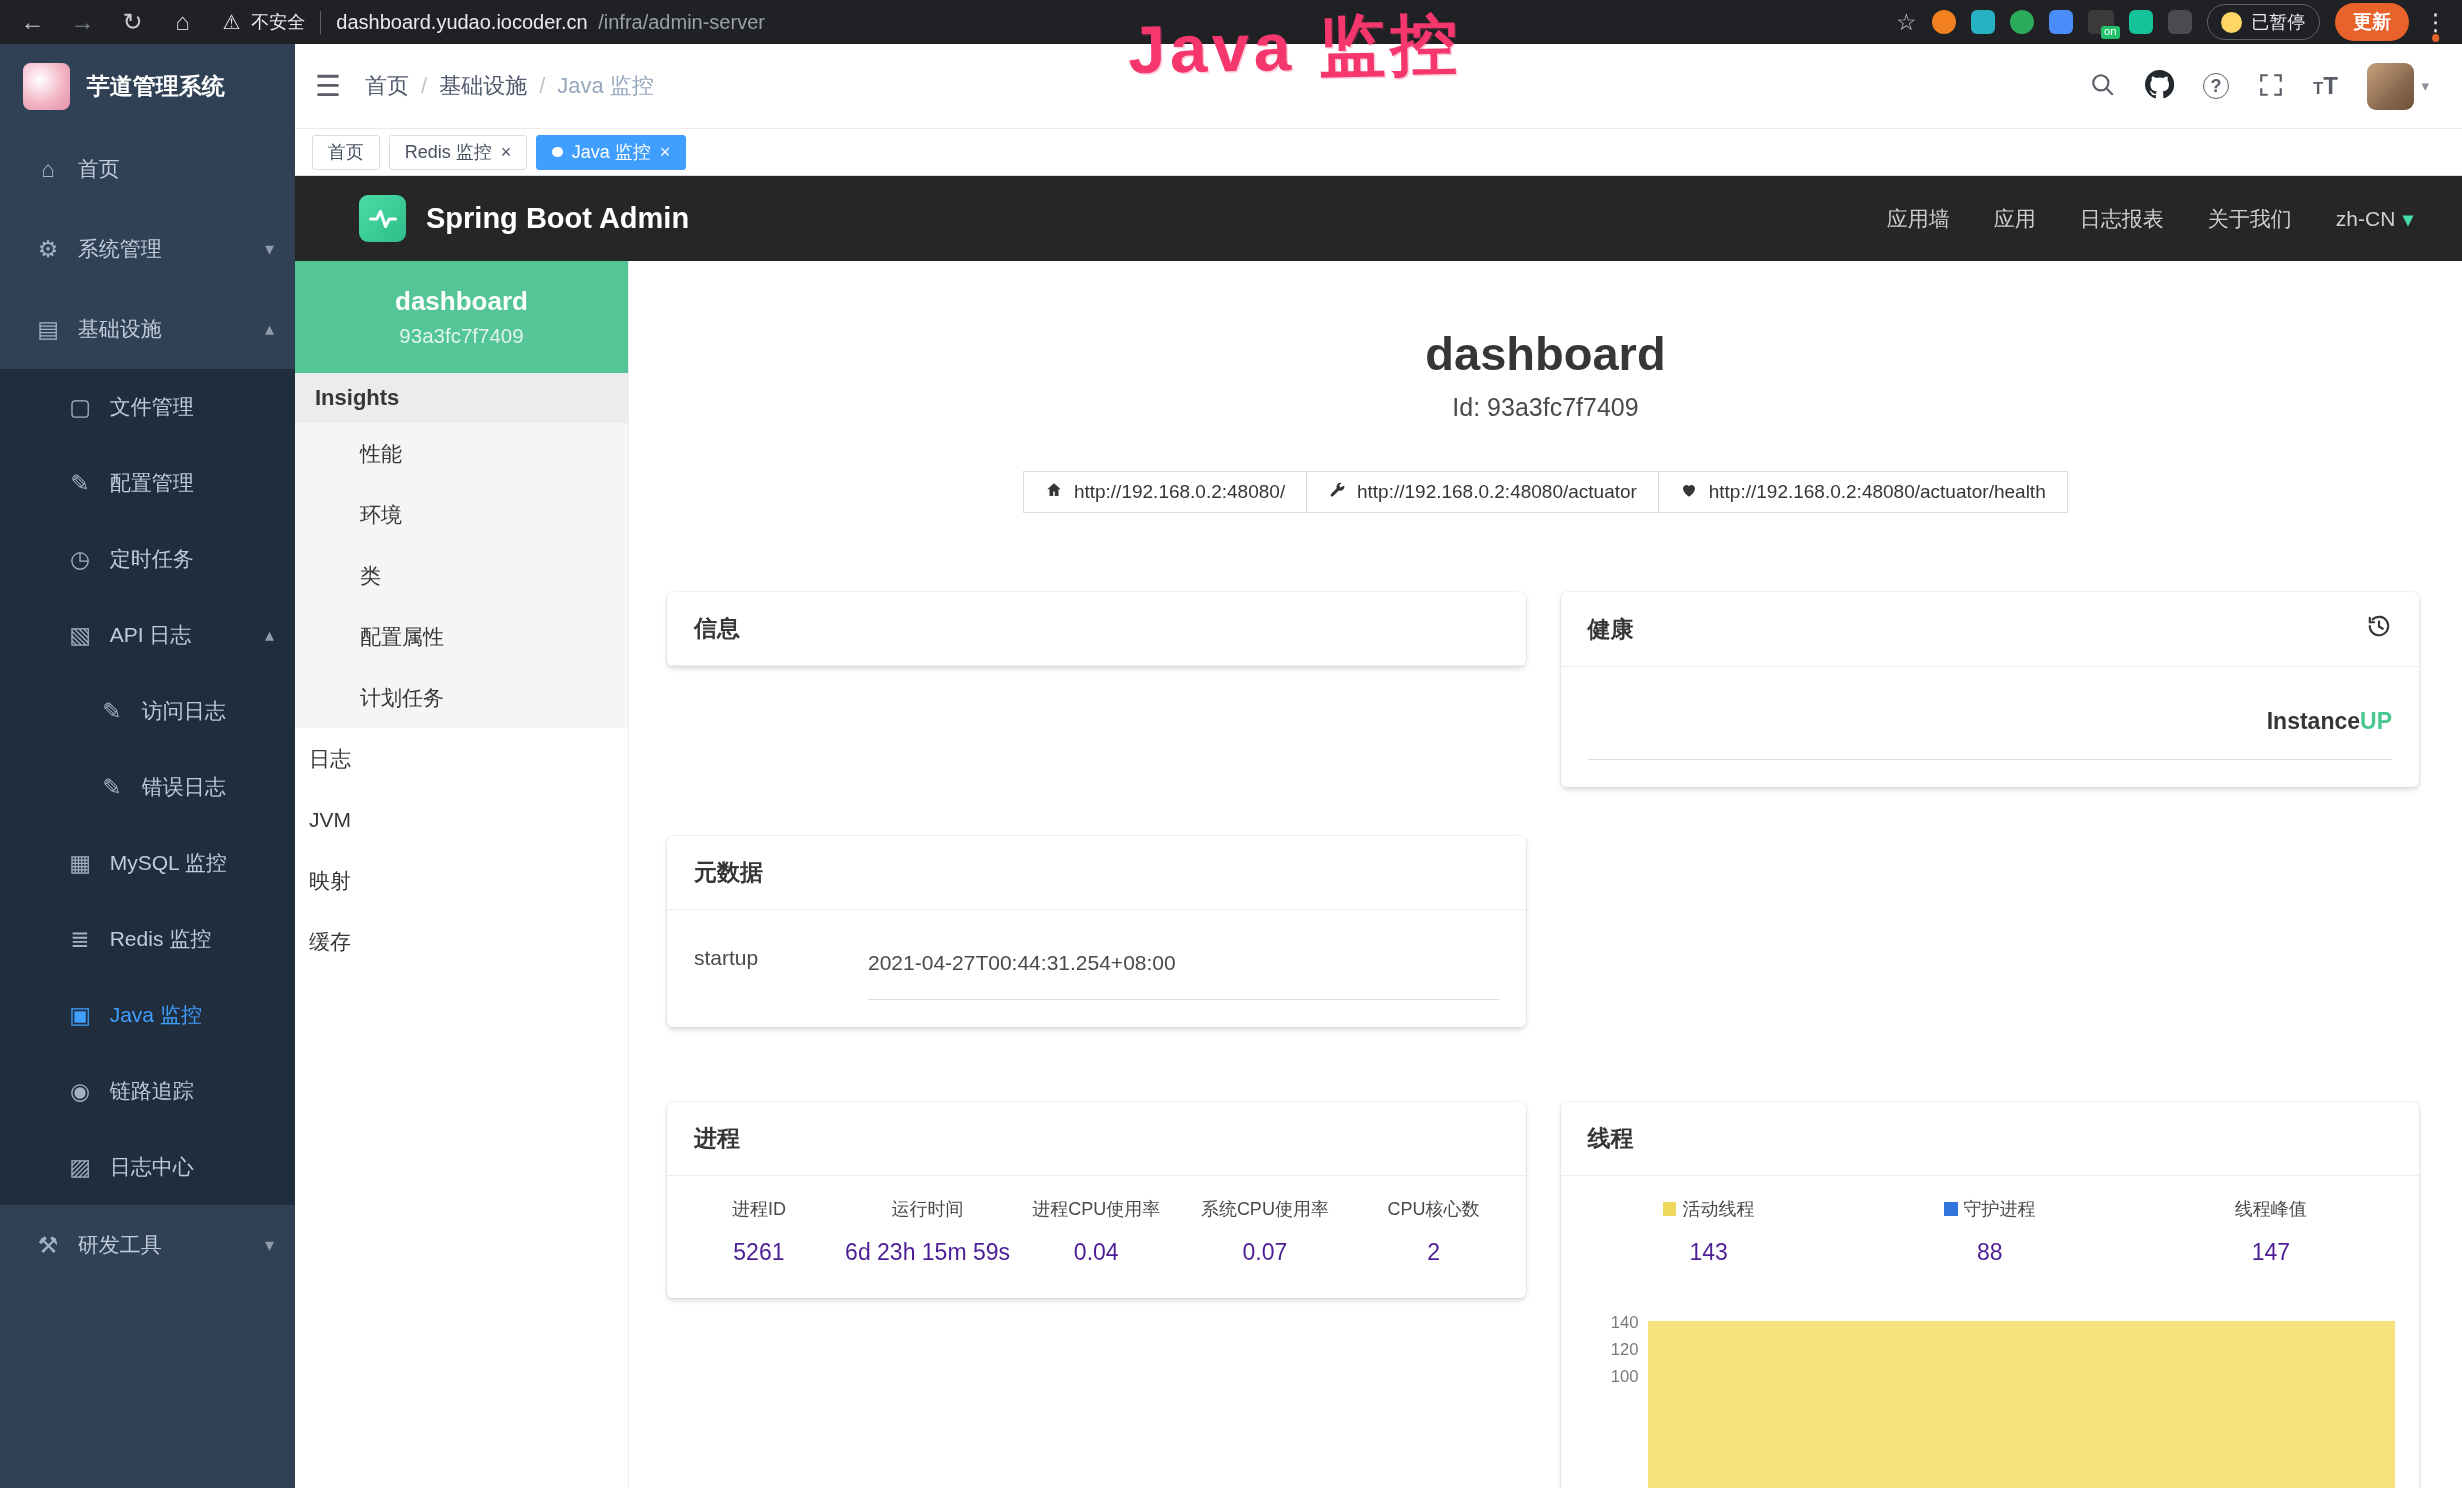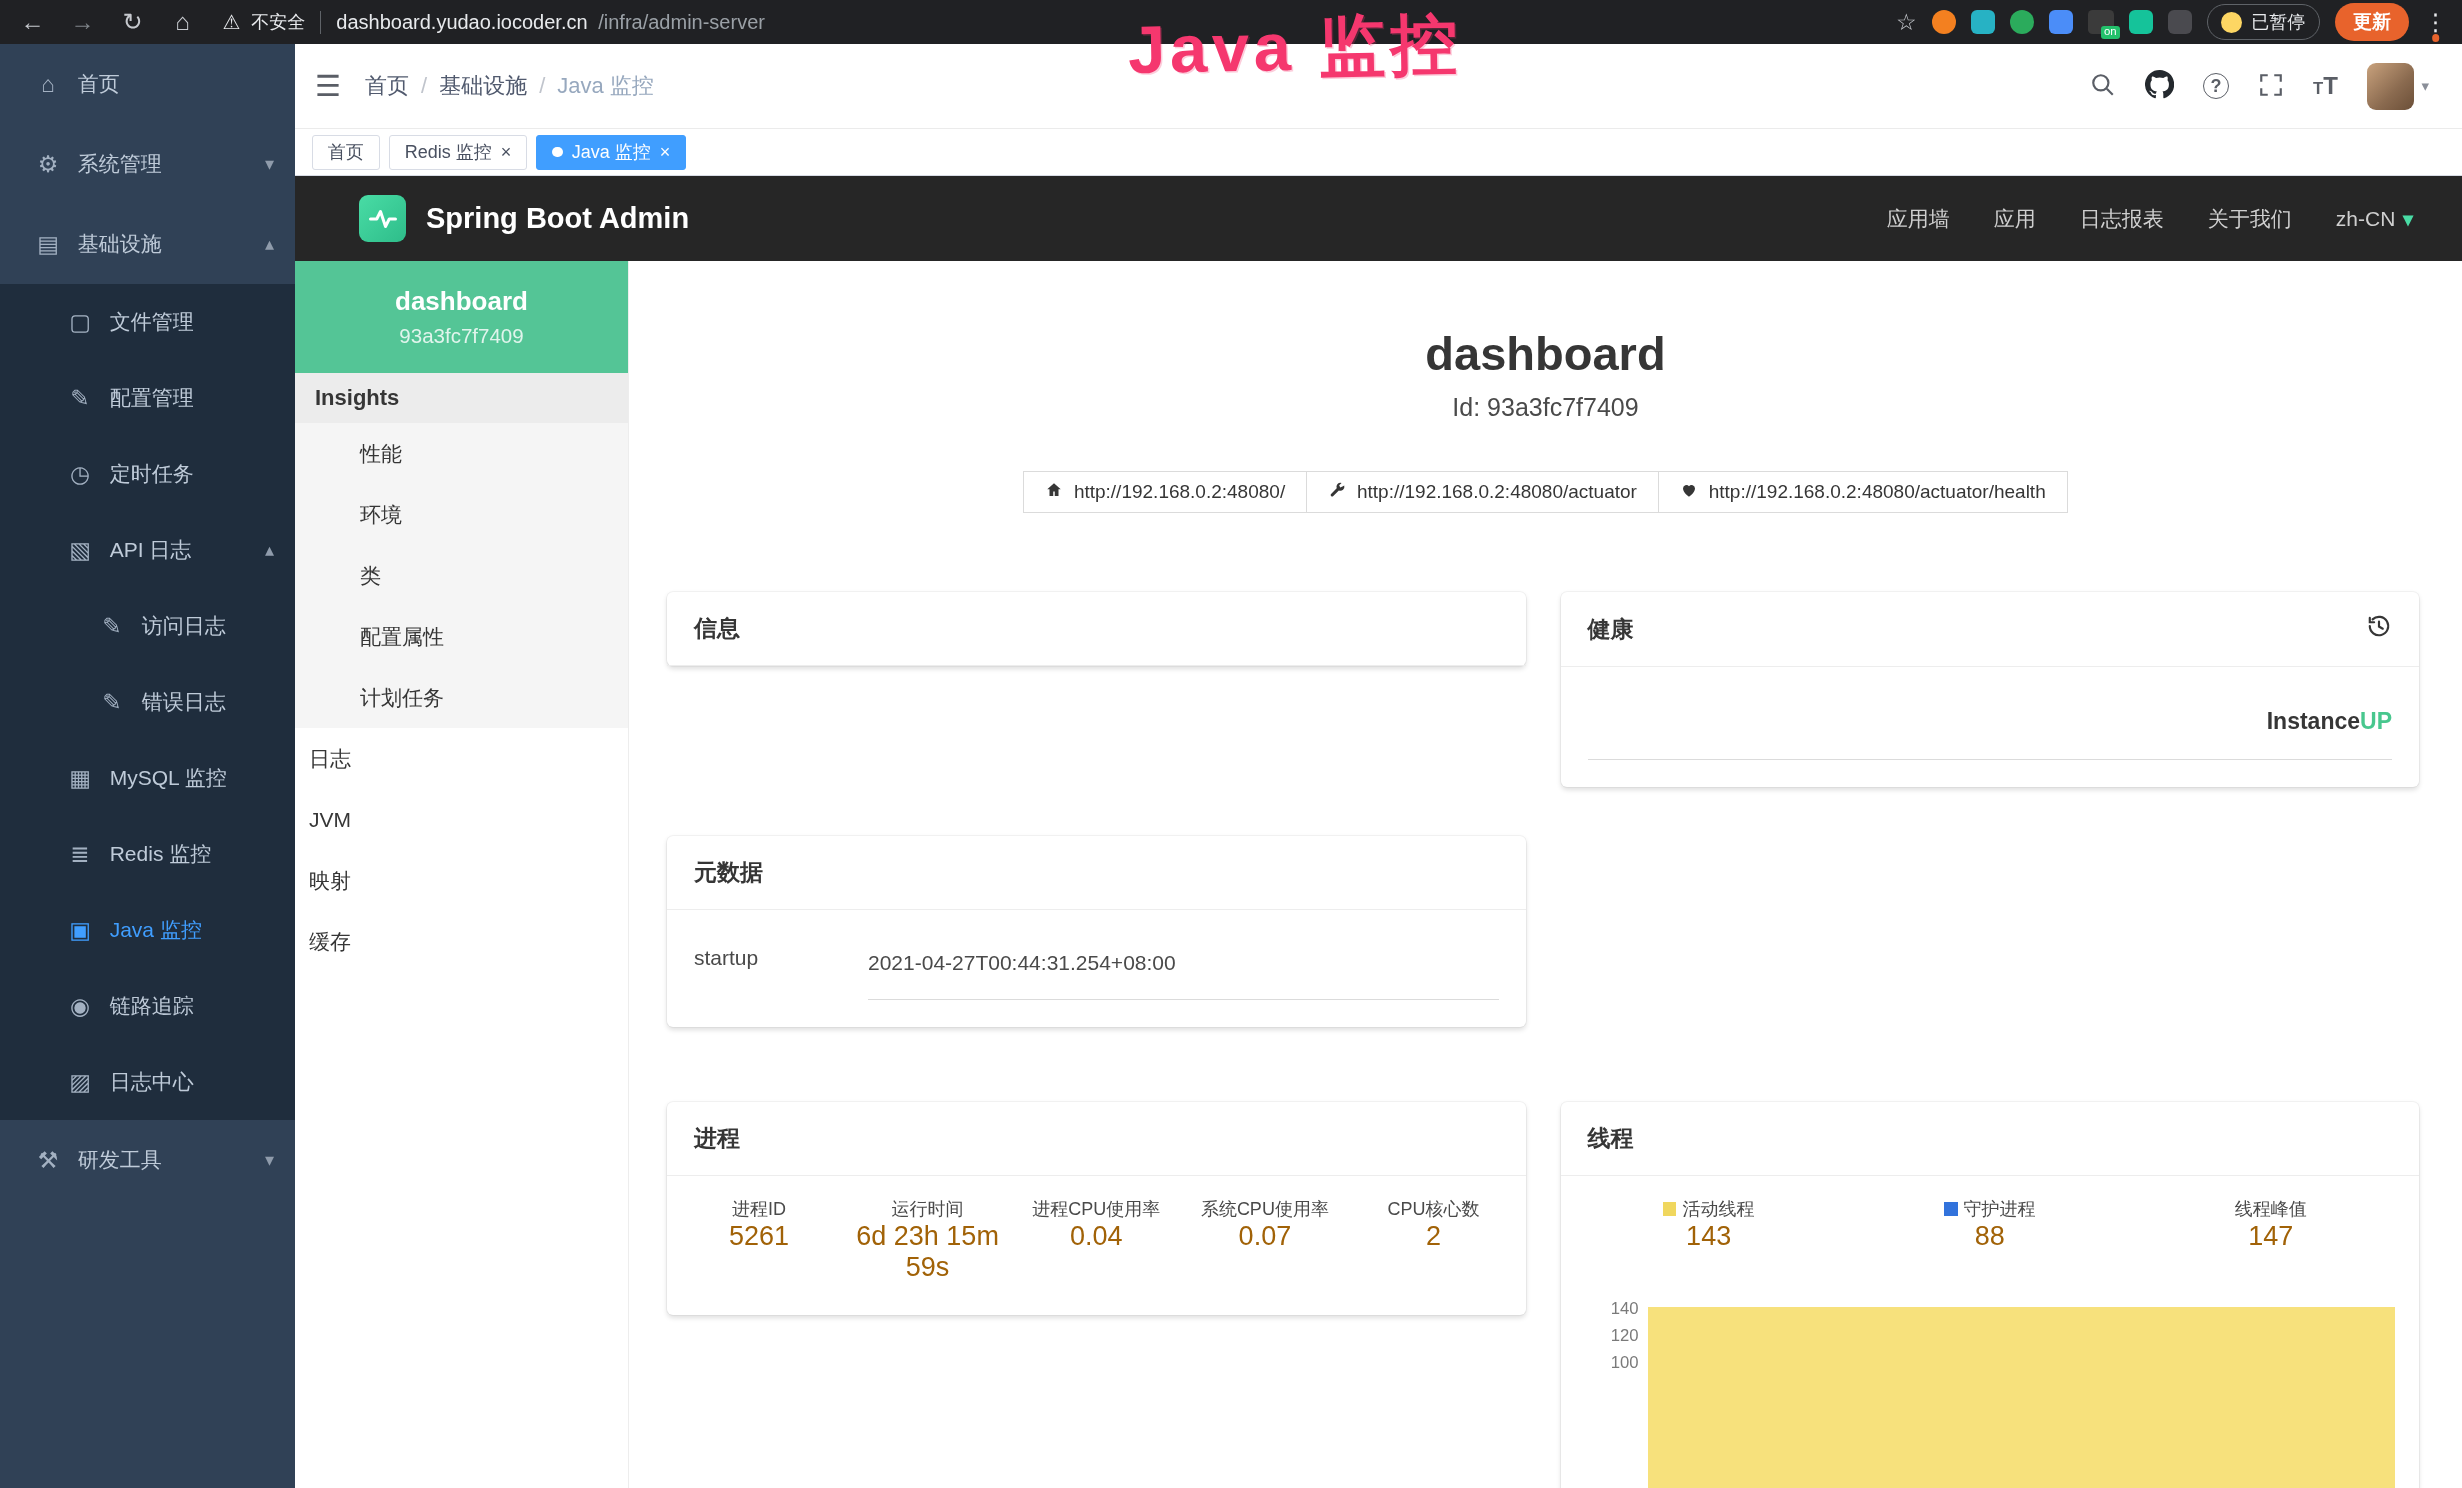--- a/index.html
+++ b/index.html
@@ -131,21 +131,21 @@
   .kv-row .v { flex:1; border-bottom:0.8px solid #dbdbdb; padding-bottom:20px; line-height:1.58; }
   .v .indent { padding-left:27px; }
 
   .hrow { display:flex; justify-content:flex-end; align-items:center; padding:26px 0 24px;
     border-bottom:0.8px solid #dbdbdb; font-weight:bold; font-size:23px; color:#363636; }
   .up { color:#48c78e; }
 
   .stats { display:flex; text-align:center; padding:21px 0 32px; margin:0 7.6px; }
   .stat { flex:1; }
   .stat .lb { font-size:18px; color:#4a4a4a; display:flex; align-items:center; justify-content:center; gap:6px; }
-  .stat .vl { font-size:27px; color:#a16207; }
+  .stat .vl { font-size:23px; color:#4c1d95; margin-top:18px; }
   .sq { width:13.7px; height:13.7px; display:inline-block; }
   .sq-yellow { background:#f0d75e; }
   .sq-blue { background:#3273dc; }
 
   .chart { position:relative; height:319px; margin:10.6px 24px 0 20px; }
   .yaxis { position:absolute; left:0; top:0; width:58px; text-align:right; font-size:16.7px; color:#7a7a7a; }
   .ytick { height:27px; line-height:27px; }
   .chart-area { position:absolute; left:67px; right:0; top:12px; bottom:0; background:#f7e17c; }
 </style>
 </head>
@@ -181,20 +181,24 @@
     <span class="update-btn">
       <span>更新</span>
     </span>
     <span class="menu-dots">⋮</span>
   </div>
 </div>
 
 <div class="annotation">Java 监控</div>
 
 <aside class="app-sidebar">
+  <div class="logo-row">
+    <span class="logo-avatar"></span>
+    <span class="logo-title">芋道管理系统</span>
+  </div>
   <nav class="menu">
     <div class="mi">
       <span class="ic">⌂</span>
       <span class="lbl">首页</span>
     </div>
     <div class="mi">
       <span class="ic">⚙</span>
       <span class="lbl">系统管理</span>
       <span class="chev">▾</span>
     </div>

